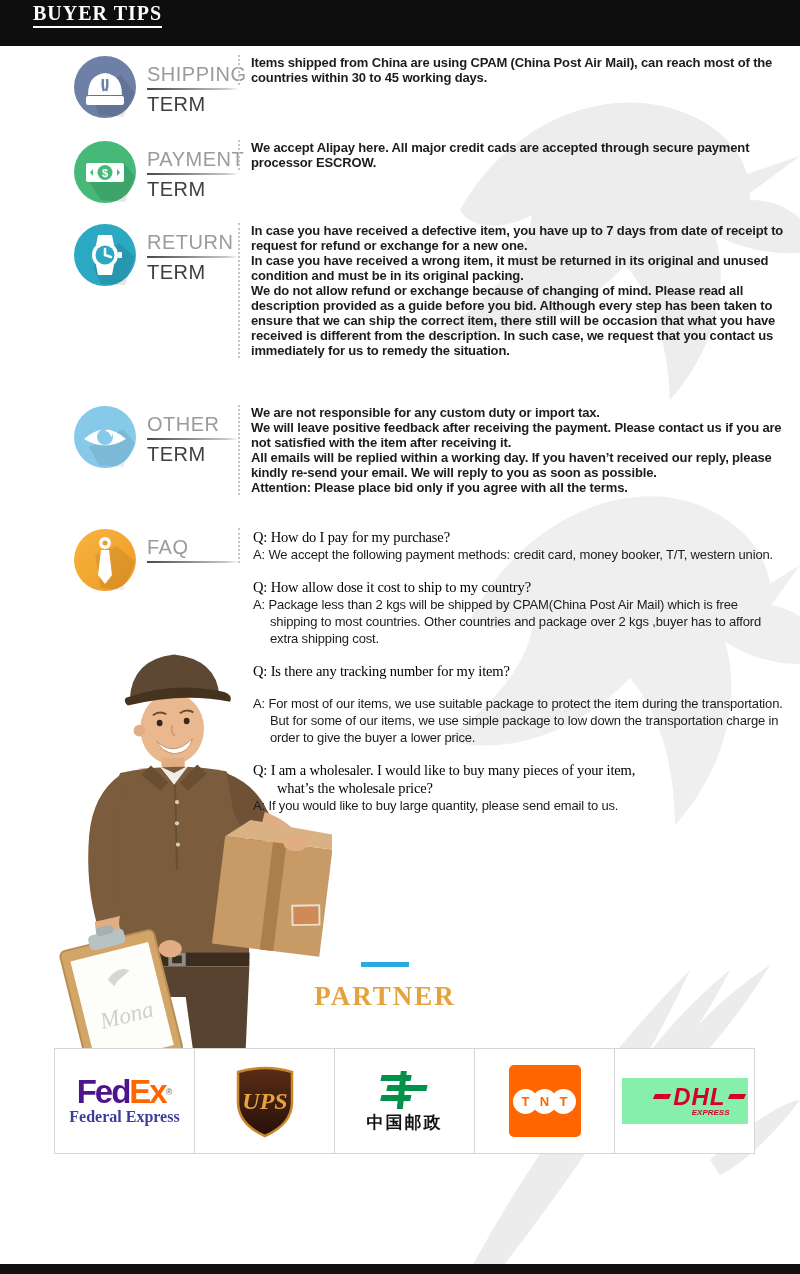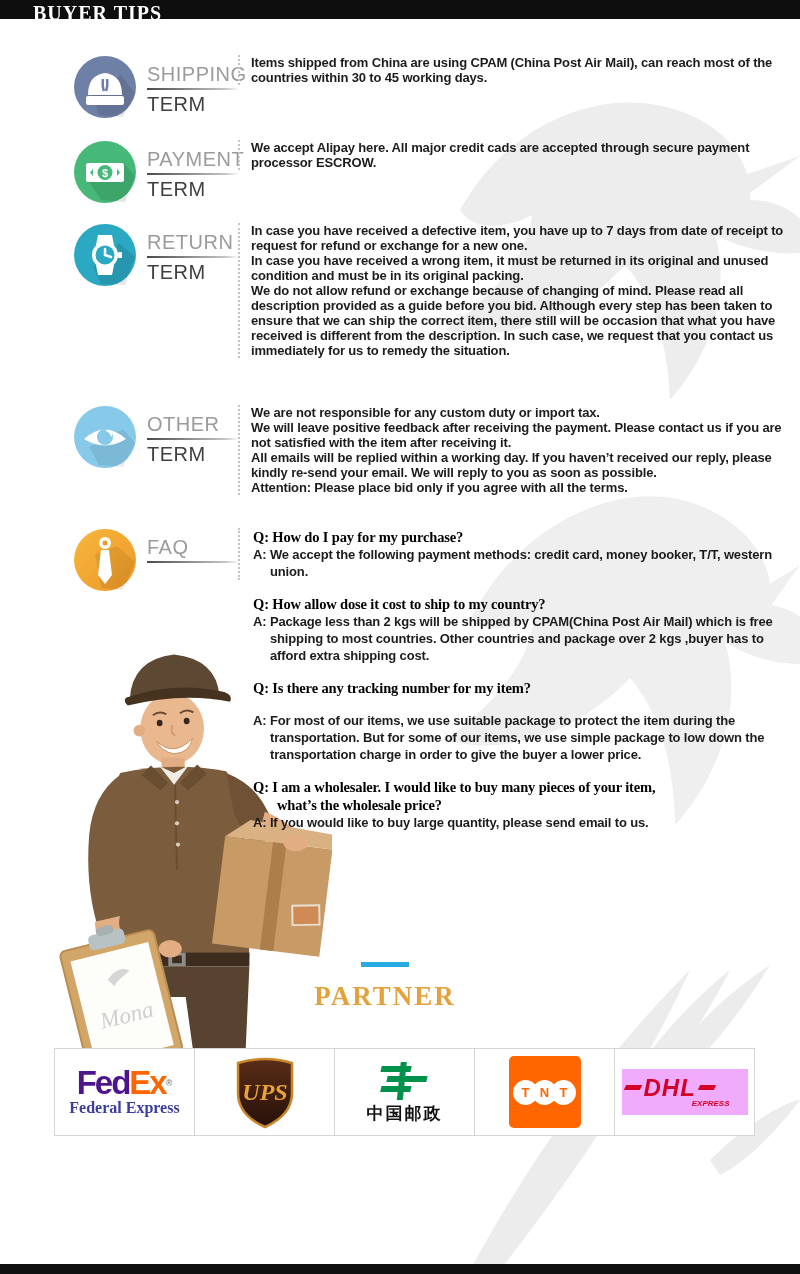--- a/index.html
+++ b/index.html
@@ -1,63 +1,63 @@
 <!DOCTYPE html>
 <html><head>
 <meta charset="utf-8">
 <style>
   html,body{margin:0;padding:0;}
   #page{position:relative;width:800px;height:1274px;background:#ffffff;overflow:hidden;
         font-family:"Liberation Sans",sans-serif;color:#1c1c1c;}
   
-  .topbar{position:absolute;top:0;left:0;right:0;height:19px;background:#0e0e0e;z-index:5;}
+  .topbar{position:absolute;top:0;left:0;right:0;height:46px;background:#0e0e0e;z-index:5;}
   .topbar .title{position:absolute;left:33px;top:2px;font-family:"Liberation Serif",serif;
         font-weight:bold;font-size:20px;color:#ffffff;letter-spacing:1px;
         border-bottom:2px solid #fff;padding-bottom:1px;}
   .bottombar{position:absolute;bottom:0;left:0;right:0;height:10px;background:#101010;z-index:5;}
   
   .wm{position:absolute;z-index:0;}
   
   .section{position:absolute;left:0;width:800px;z-index:2;}
   .icon-wrap{position:absolute;left:73px;top:0;width:64px;height:64px;}
   .label{position:absolute;left:147px;top:8px;width:92px;}
   .label .l1{font-size:20px;color:#9b9b9b;letter-spacing:.5px;padding-bottom:4px;
         background:linear-gradient(to right,#4a4a4a,#c5c5c5 85%,rgba(255,255,255,0)) bottom left/100% 2px no-repeat;}
   .label .l2{font-size:20px;color:#404040;letter-spacing:.5px;padding-top:3px;}
   .text{position:absolute;left:238px;top:0;width:548px;border-left:2px dotted #c4c4c4;
         padding-left:11px;font-size:13px;line-height:15px;font-weight:bold;letter-spacing:-0.15px;}
   .para{margin:0;}
   
   .faq-text{position:absolute;left:238px;top:0;width:548px;}
   .faq-item{padding-left:13px;border-left:2px solid transparent;margin-bottom:15px;
-        font-size:13px;line-height:17px;font-weight:bold;letter-spacing:-0.15px;}
+        font-size:13px;line-height:17px;font-weight:normal;letter-spacing:-0.15px;}
   .faq-item.first{border-left:2px dotted #c4c4c4;}
   .q{font-family:"Liberation Serif",serif;font-size:14.5px;color:#000;line-height:18px;}
   .q.q2{padding-left:24px;}
   .a{padding-left:17px;text-indent:-17px;}
   .a.a2{text-indent:0;}
   
   .partner{position:absolute;top:962px;left:0;right:30px;text-align:center;z-index:2;}
   .partner-dash{width:48px;height:5px;background:#29abe2;margin:0 auto 14px auto;}
   .partner-title{font-family:"Liberation Serif",serif;font-weight:bold;font-size:27px;
         color:#e3a23c;letter-spacing:2px;}
   
-  .logos{position:absolute;left:55px;right:45px;top:1048px;height:88px;display:flex;z-index:4;background:#fff;}
+  .logos{position:absolute;left:55px;right:45px;top:1048px;height:106px;display:flex;z-index:4;background:#fff;}
   .logo-cell{flex:1;border:1px solid #d6d6d6;margin-left:-1px;background:#fff;
         display:flex;flex-direction:column;align-items:center;justify-content:center;}
   .fedex-line{font-size:33px;font-weight:bold;letter-spacing:-2px;line-height:30px;}
   .fedex-fed{color:#4d148c;}
   .fedex-ex{color:#ff6600;}
   .fedex-reg{font-size:9px;color:#888;vertical-align:top;letter-spacing:0;}
   .fedex-sub{font-family:"Liberation Serif",serif;font-weight:bold;color:#3c3c9e;font-size:16px;margin-top:1px;}
   .tnt-box{width:72px;height:72px;background:#ff6600;border-radius:5px;display:flex;align-items:center;justify-content:center;}
   .tnt-circle{width:25px;height:25px;border-radius:50%;background:#fff;color:#ff6600;font-weight:bold;
         font-size:13px;display:flex;align-items:center;justify-content:center;margin:0 -3px;z-index:1;}
-  .dhl-box{width:126px;height:46px;background:#f0abfc;display:flex;flex-direction:column;
-        align-items:flex-start;justify-content:center;}
+  .dhl-box{width:126px;height:46px;background:#86efac;display:flex;flex-direction:column;
+        align-items:flex-end;justify-content:center;}
   .dhl-row{display:flex;align-items:center;}
   .dhl-dash{width:16px;height:5px;background:#d50029;transform:skewX(-25deg);margin:0 3px;}
   .dhl-text{color:#d50029;font-weight:bold;font-style:italic;font-size:24px;letter-spacing:1px;line-height:22px;}
   .dhl-sub{color:#d50029;font-style:italic;font-size:8px;font-weight:bold;align-self:flex-end;margin-right:18px;}
   .cnpost-text{font-weight:bold;font-size:17px;color:#111;letter-spacing:2px;}
   
   .man{position:absolute;left:22px;top:638px;z-index:1;}
 </style>
 </head>
 <body>

